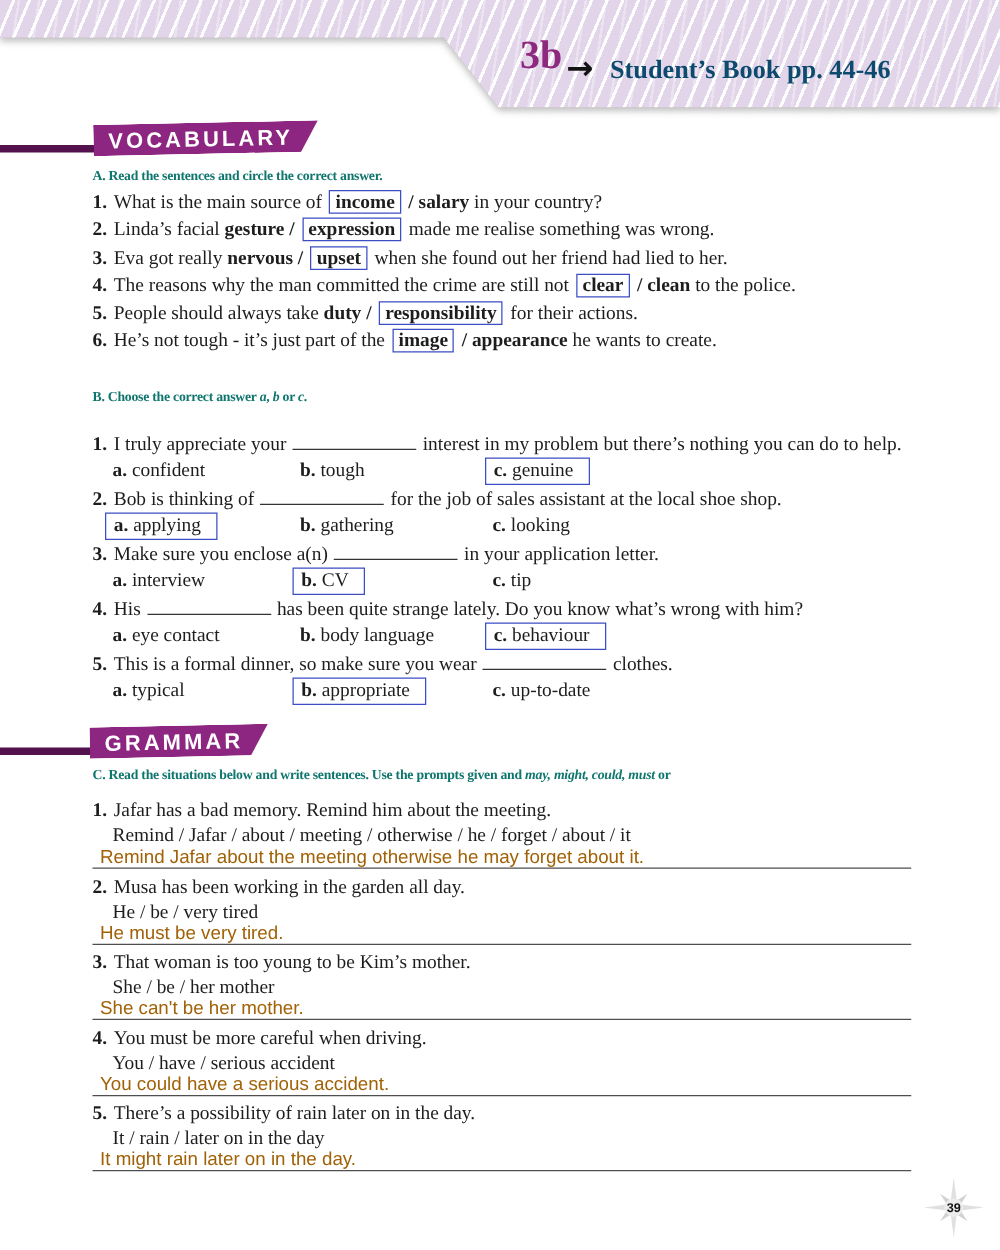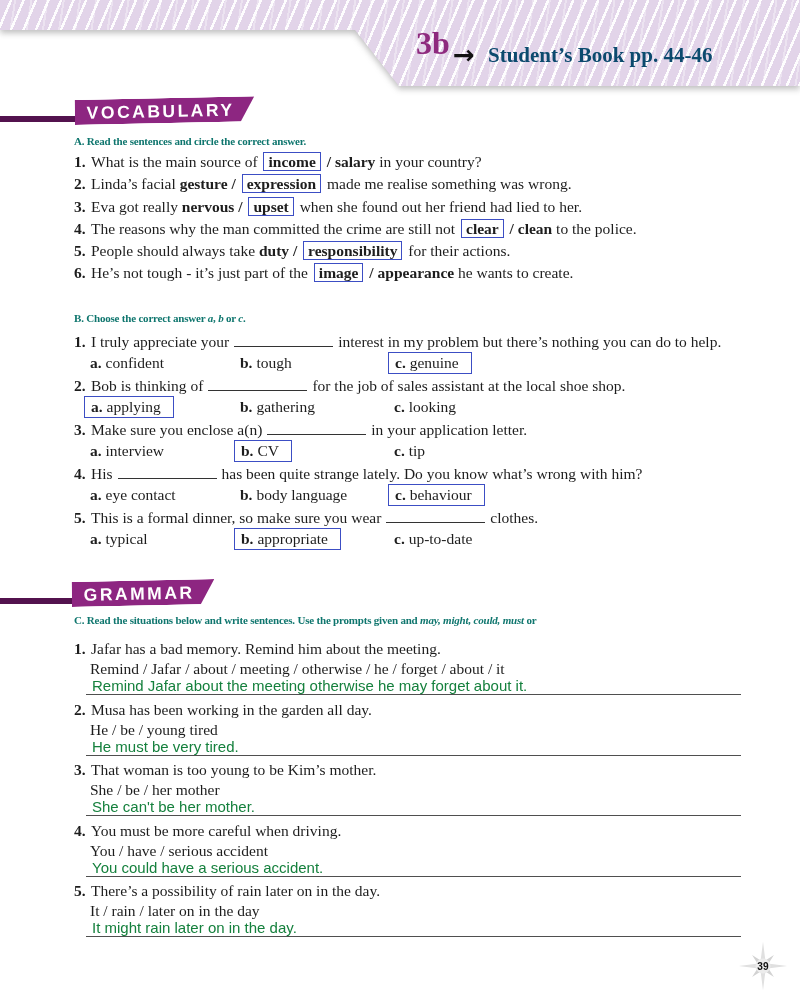--- a/index.html
+++ b/index.html
@@ -37,37 +37,37 @@
   
   .exA{position:absolute;left:74px;top:131px;width:700px;}
   #a-items{margin-top:0;}
   .a-item{height:22.3px;line-height:22.3px;font-size:15.5px;white-space:nowrap;}
   .num{display:inline-block;width:17px;font-weight:700;}
   .seg-bold{font-weight:700;}
   .seg-box{font-weight:700;border:1.4px solid #3c4ec4;padding:0 4px;margin:0 2px;}
 
   
   .exB{position:absolute;left:74px;top:308px;width:700px;}
-  #b-items{margin-top:3px;font-family:Liberation Serif, serif;}
+  #b-items{margin-top:17px;font-family:Liberation Serif, serif;}
   .b-q{height:22px;line-height:22px;font-size:15.5px;white-space:nowrap;margin-top:2px;}
   .blank{display:inline-block;width:99px;height:13px;border-bottom:1.3px solid #333;margin:0 5px;}
   .b-opts{display:flex;align-items:center;height:20px;padding-left:16px;font-size:15.5px;}
   .optA{width:150px;}.optB{width:154px;}.optC{flex:1;}
   .opt-inner{display:inline-block;line-height:16px;}
   .opt-box{border:1.4px solid #3c4ec4;padding:2px 12px 2px 6px;margin-left:-6px;}
 
   
   .exC{position:absolute;left:74px;top:610px;width:680px;}
   #c-items{margin-top:8px;}
   .c-item{margin-bottom:3.5px;}
   .c-sit{height:21px;line-height:21px;font-size:15.5px;white-space:nowrap;}
   .c-prompt{height:19px;line-height:19px;font-size:15.5px;padding-left:16px;white-space:nowrap;}
-  .c-ans{width:649px;margin-left:12px;height:16px;line-height:15px;padding-left:6px;
+  .c-ans{width:649px;height:16px;line-height:15px;padding-left:6px;
          border-bottom:1.5px solid #4f4f4f;
-         font-family:"Liberation Sans",sans-serif;font-size:15px;color:#15803d;white-space:nowrap;}
+         font-family:"Liberation Sans",sans-serif;font-size:15px;color:#a16207;white-space:nowrap;}
 
   
   .compass{position:absolute;left:738px;top:941px;width:50px;height:50px;}
   .compass text{font-family:"Liberation Sans",sans-serif;font-weight:700;font-size:13px;fill:#111;}
 </style>
 </head>
 <body>
 
 <div class="page">
 
@@ -149,21 +149,21 @@
   <div class="exC">
     <div class="instr" id="c-instr"><span>C.  Read the situations below and write sentences. Use the prompts given and </span><span class="it">may, might, could, must</span><span> or </span></div>
     <div id="c-items">
         <div class="c-item">
           <div class="c-sit"><span class="num">1.</span><span>Jafar has a bad memory. Remind him about the meeting.</span></div>
           <div class="c-prompt">Remind / Jafar / about / meeting / otherwise / he / forget / about / it</div>
           <div class="c-ans">Remind Jafar about the meeting otherwise he may forget about it.</div>
         </div>
         <div class="c-item">
           <div class="c-sit"><span class="num">2.</span><span>Musa has been working in the garden all day.</span></div>
-          <div class="c-prompt">He / be / young tired</div>
+          <div class="c-prompt">He / be / very tired</div>
           <div class="c-ans">He must be very tired.</div>
         </div>
         <div class="c-item">
           <div class="c-sit"><span class="num">3.</span><span>That woman is too young to be Kim’s mother.</span></div>
           <div class="c-prompt">She / be / her mother</div>
           <div class="c-ans">She can't be her mother.</div>
         </div>
         <div class="c-item">
           <div class="c-sit"><span class="num">4.</span><span>You must be more careful when driving.</span></div>
           <div class="c-prompt">You / have / serious accident</div>

